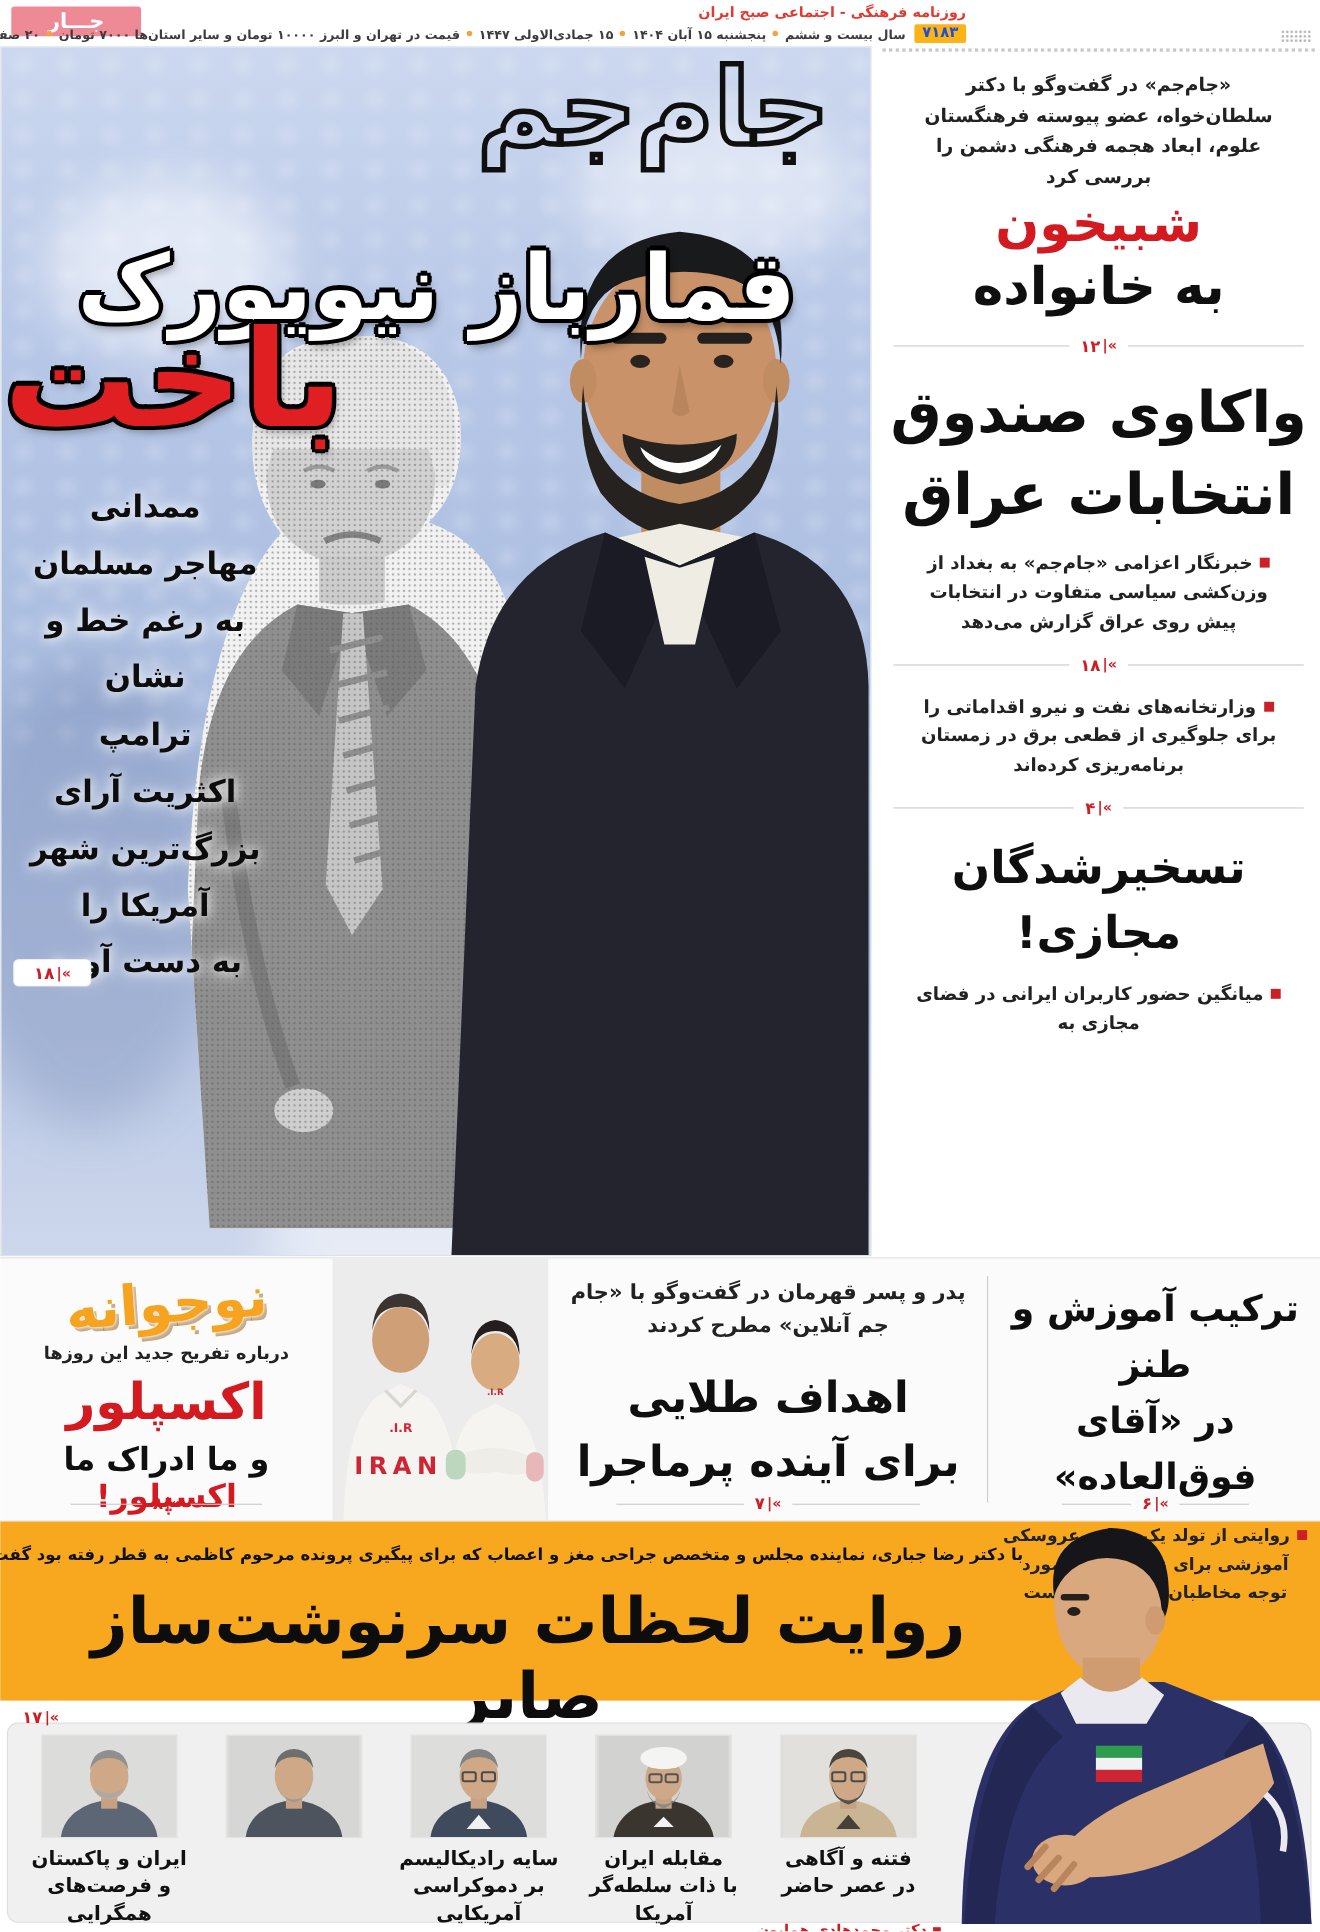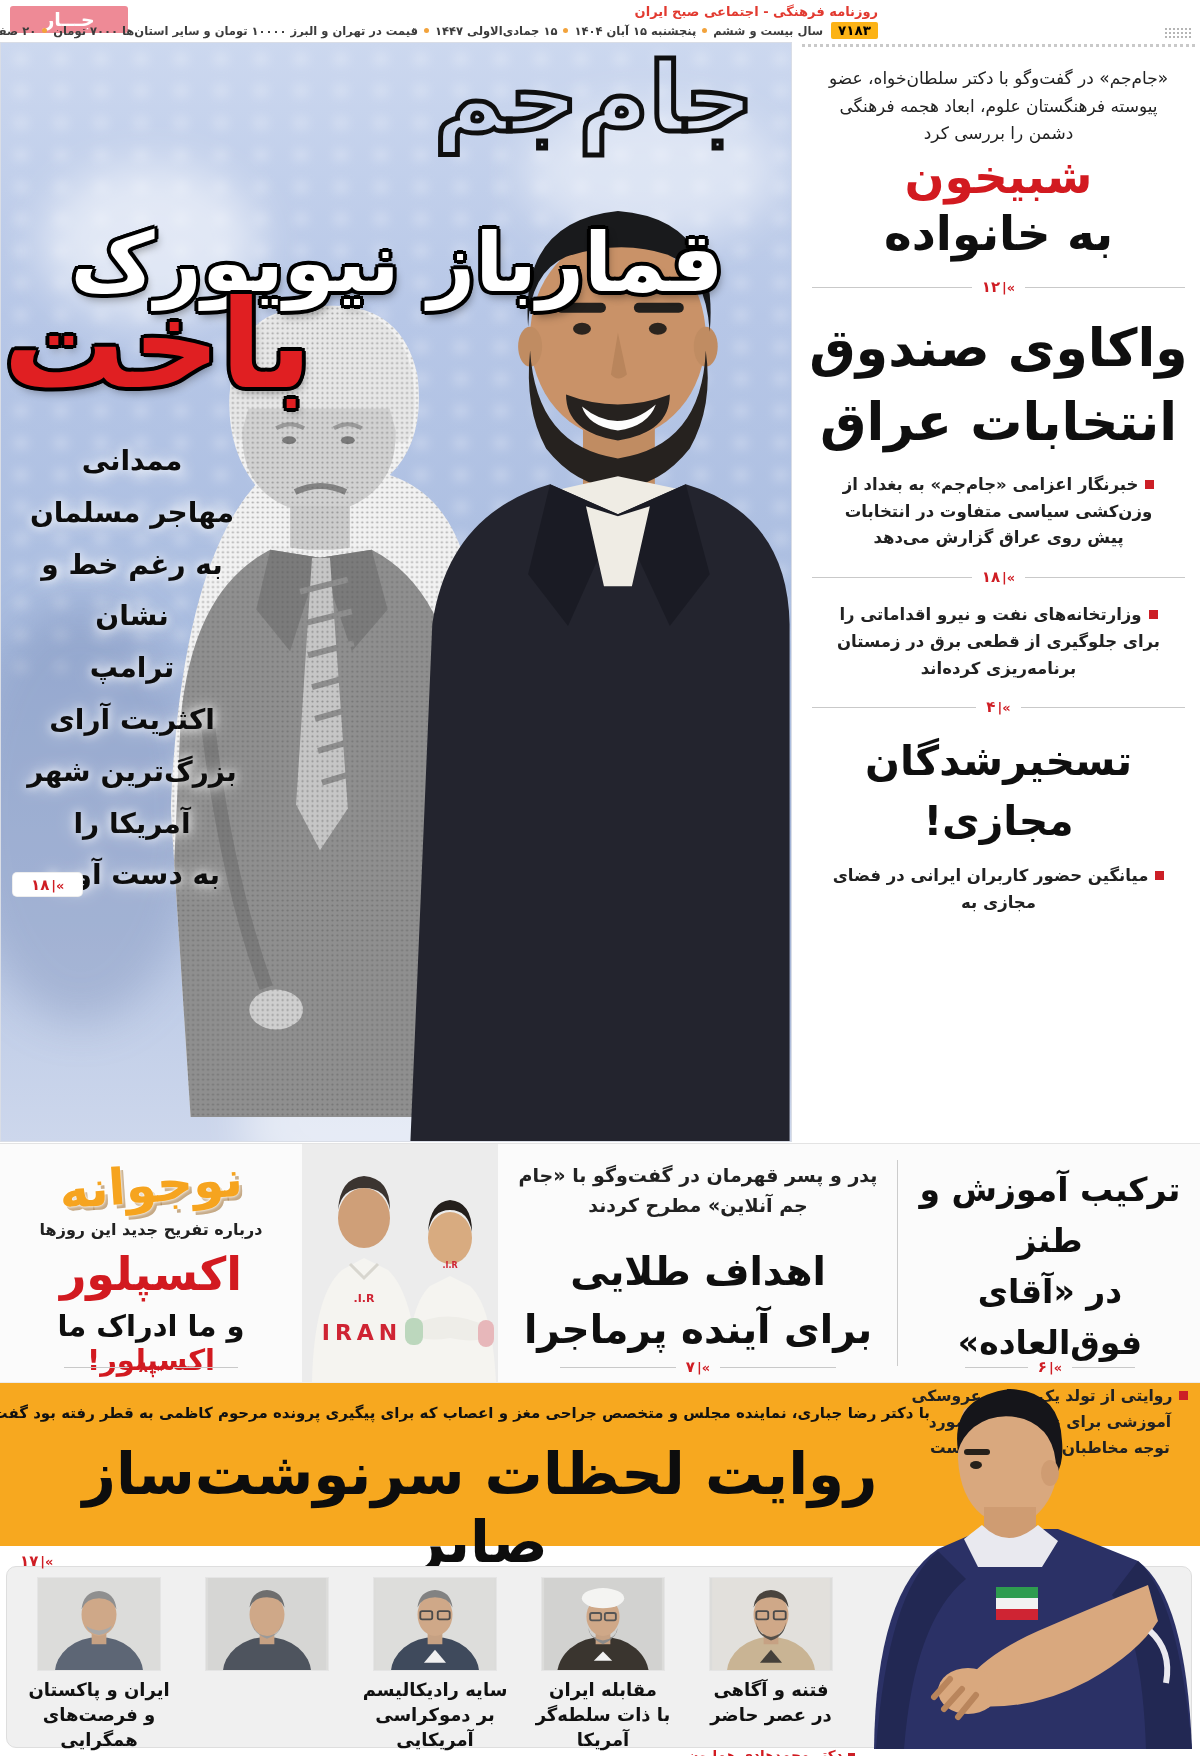--- a/index.html
+++ b/index.html
@@ -8,21 +8,21 @@
 
   
   .hdr{position:absolute;top:0;left:0;width:1200px;height:42px;background:#fff;z-index:6;}
   .corner-tag{position:absolute;left:10px;top:6px;width:118px;height:27px;background:#ee8a96;border-radius:3px;
     color:#fff;font-weight:bold;font-size:19px;text-align:center;line-height:26px;}
   .corner-tag::after{content:"";position:absolute;bottom:-11px;right:14px;border:11px solid transparent;
     border-top-color:#ee8a96;border-left-width:0;}
   .hdr-tagline{position:absolute;top:4px;right:322px;font-size:13px;font-weight:bold;color:#e23a30;}
   .hdr-meta{position:absolute;top:22px;right:322px;display:flex;align-items:center;white-space:nowrap;
     font-size:11.5px;font-weight:bold;color:#3c3c3c;}
-  .issue-badge{background:#fcb316;color:#000000;padding:0 7px;border-radius:2px;font-size:13.5px;margin-left:8px;line-height:17px;}
+  .issue-badge{background:#fcb316;color:#1d4ed8;padding:0 7px;border-radius:2px;font-size:13.5px;margin-left:8px;line-height:17px;}
   .meta-seg+.meta-seg::before{content:"";display:inline-block;width:5px;height:5px;border-radius:50%;
     background:#f2a33c;margin:0 6px 1px;vertical-align:middle;}
   .perf{position:absolute;right:8px;top:27px;width:28px;height:12px;
     background-image:radial-gradient(#b5b5b5 1px,transparent 1.3px);background-size:4px 4px;}
 
   
   .photo{position:absolute;left:0;top:42px;width:792px;height:1100px;overflow:hidden;border:1px solid #d9dde6;box-sizing:border-box;
     background:linear-gradient(180deg,#ccd8ef 0%,#b7c7e7 25%,#a9bcdf 55%,#b9c8e5 80%,#cdd7ec 100%);}
   .crowd{position:absolute;left:0;top:0;width:100%;height:58%;opacity:.45;filter:blur(6px);
     background-image:radial-gradient(rgba(255,255,255,.9) 6px,transparent 7px);background-size:40px 32px;}
@@ -46,21 +46,21 @@
     font-size:28px;font-weight:bold;color:#0d0d0d;line-height:1.85;white-space:pre-line;
     text-shadow:0 0 10px rgba(255,255,255,.95),0 0 20px rgba(255,255,255,.8);}
   .photo-badge{position:absolute;left:12px;top:830px;z-index:4;background:#fff;border-radius:4px;padding:2px 8px;box-shadow:0 0 0 1px #eee;}
   .svg-abs{position:absolute;}
   .trump{left:148px;top:248px;width:332px;height:826px;z-index:1;}
   .mamdani{left:366px;top:112px;width:426px;height:988px;z-index:2;}
 
   
   .rc{position:absolute;right:5px;top:44px;width:393px;height:1098px;border-top:3px dotted #c9c9c9;
     padding-top:10px;text-align:center;box-sizing:border-box;overflow:hidden;}
-  .rc-kicker{font-size:17px;font-weight:normal;color:#222;line-height:1.62;padding:0 24px;margin-top:8px;}
+  .rc-kicker{font-size:17px;font-weight:bold;color:#222;line-height:1.62;padding:0 24px;margin-top:8px;}
   .rc-h-xl{font-size:47px;font-weight:bold;line-height:1.22;}
   .red{color:#d21a20;}
   .black{color:#0f0f0f;}
   .rc-h-l{font-size:52px;font-weight:bold;color:#0f0f0f;line-height:1.42;white-space:pre-line;text-align:center;}
   .rc-h-m{font-size:41px;font-weight:bold;color:#0f0f0f;line-height:1.45;white-space:pre-line;}
   .rc-bullet{font-size:16.5px;font-weight:bold;color:#222;line-height:1.62;padding:0 30px;margin-top:12px;}
   .sq::before{content:"";display:inline-block;width:9px;height:9px;background:#cc1f26;margin-left:7px;vertical-align:1px;}
   .pm{display:flex;align-items:center;margin:16px 10px;}
   .pm::before,.pm::after{content:"";flex:1;height:1px;background:#c9c9c9;}
   .pmx{direction:ltr;display:inline-flex;align-items:center;color:#cf1d24;font-weight:bold;font-size:15px;padding:0 10px;}

